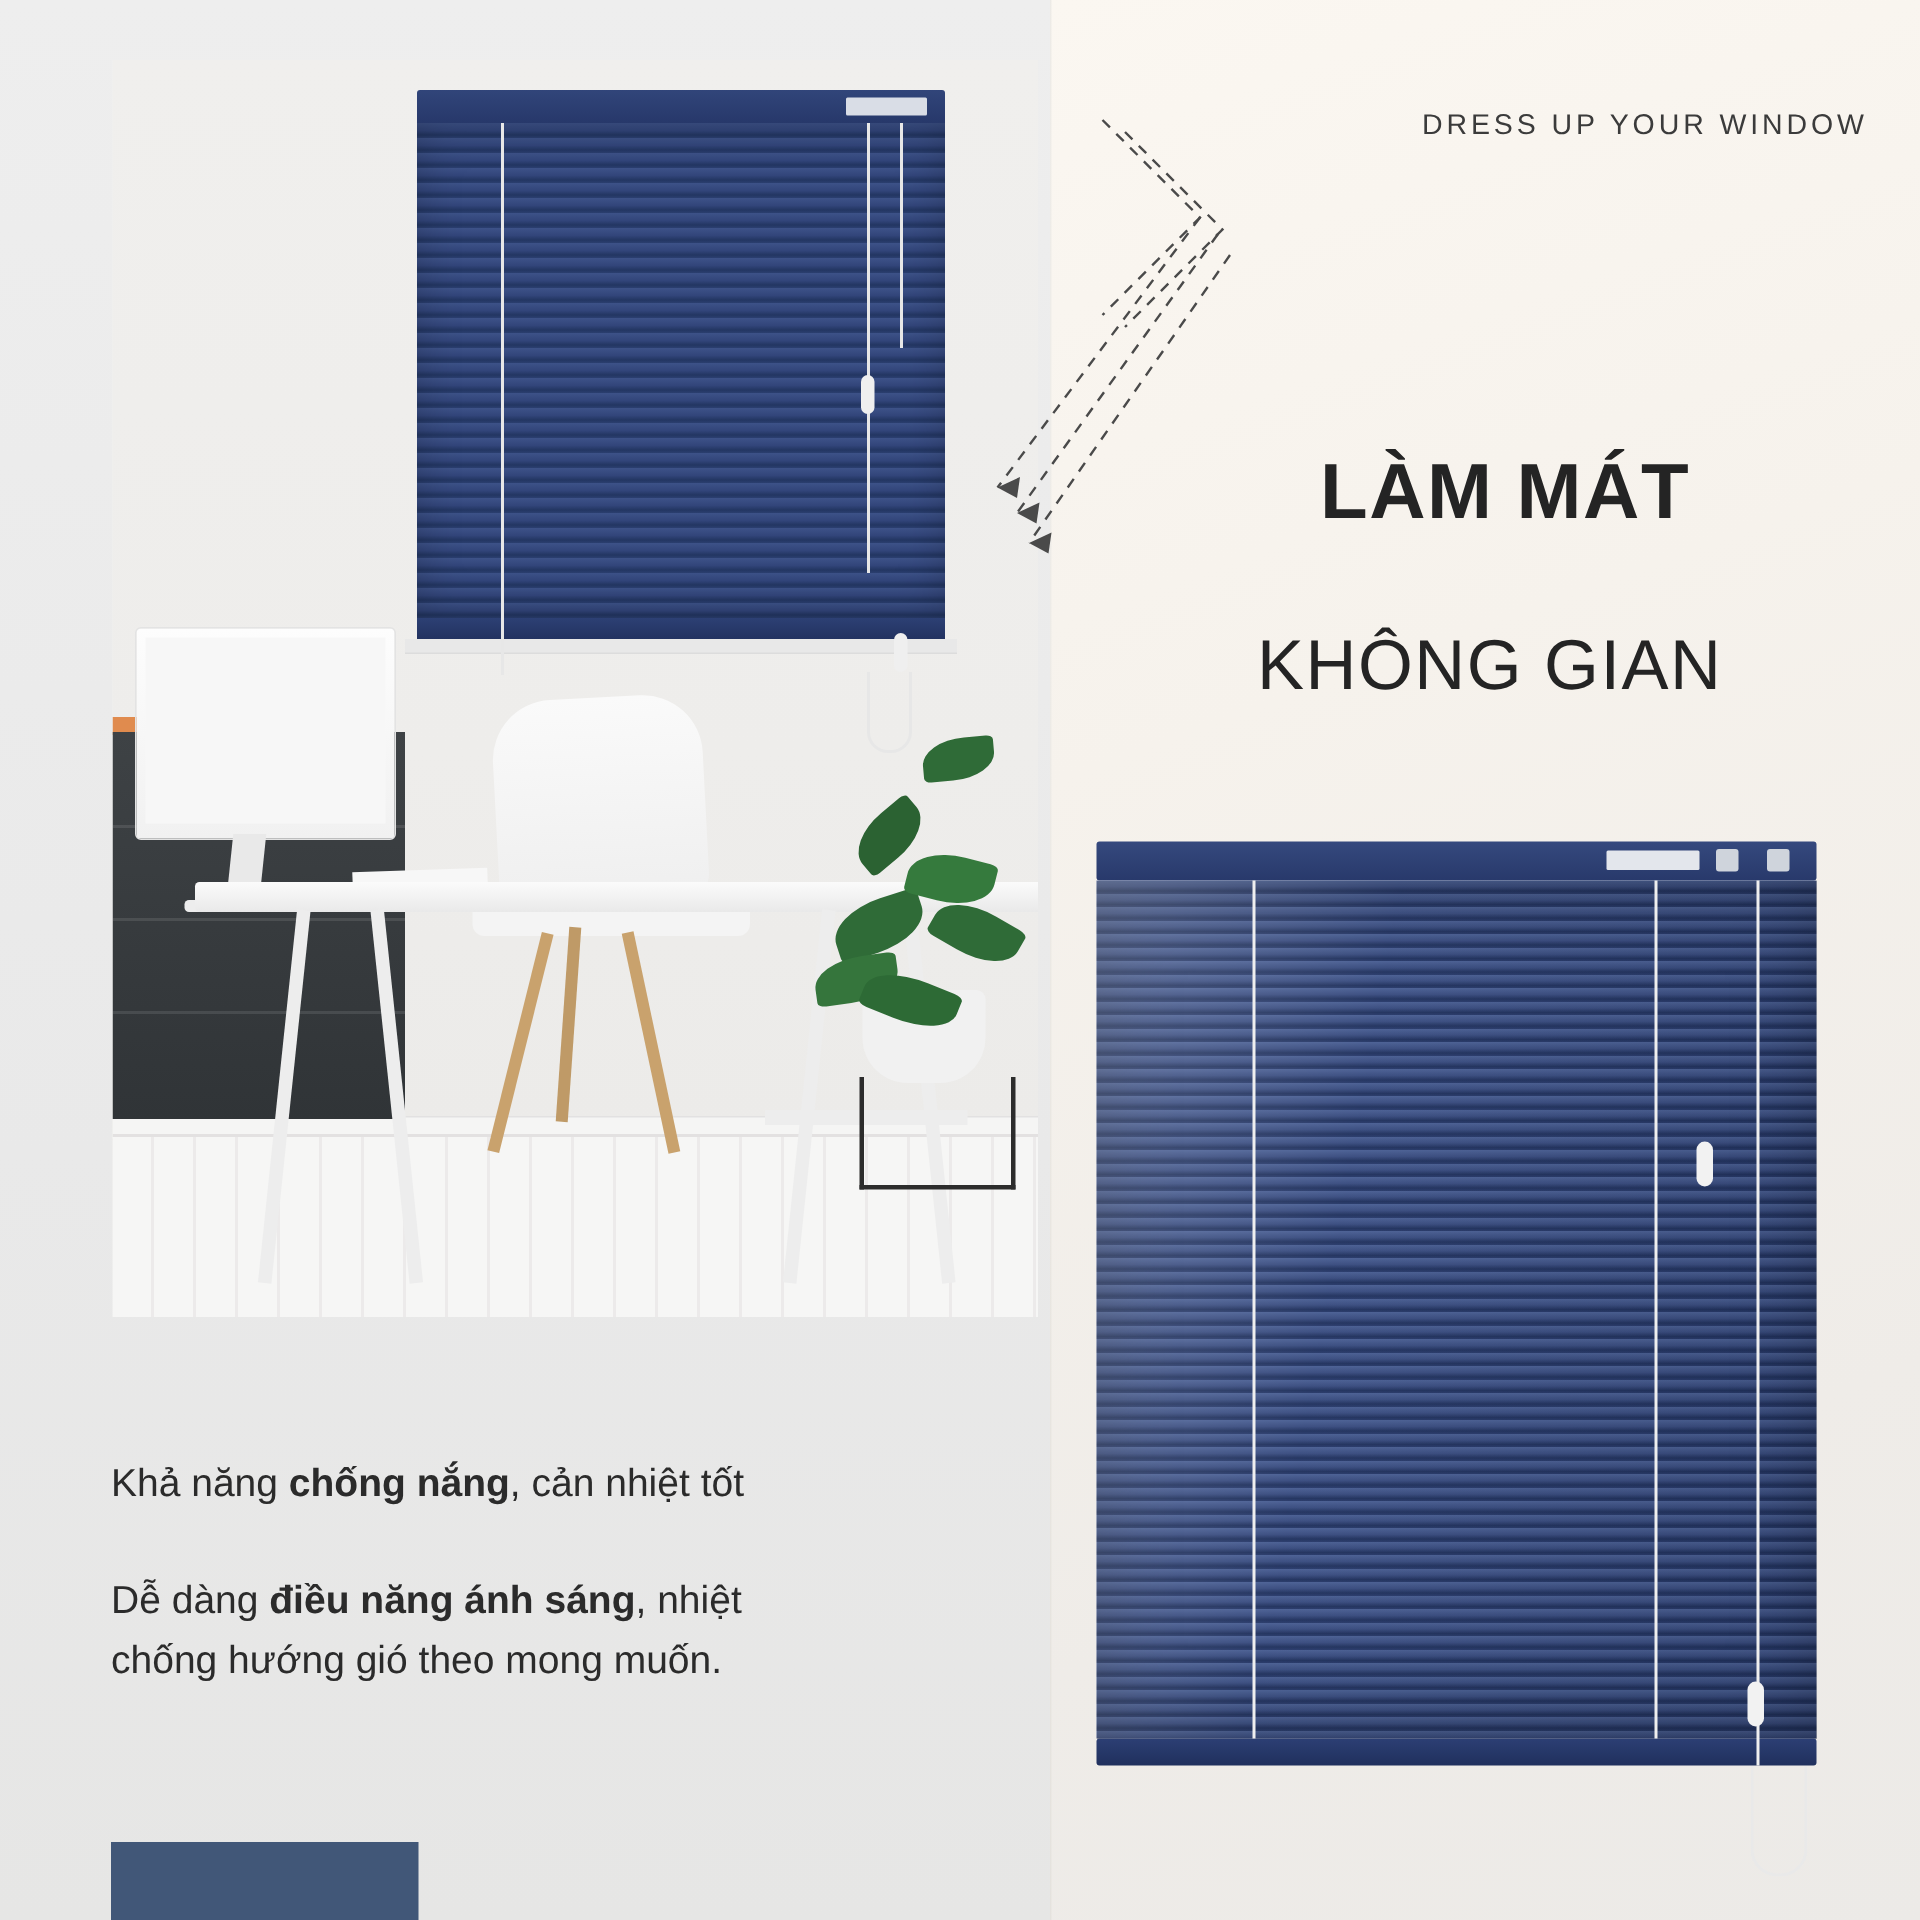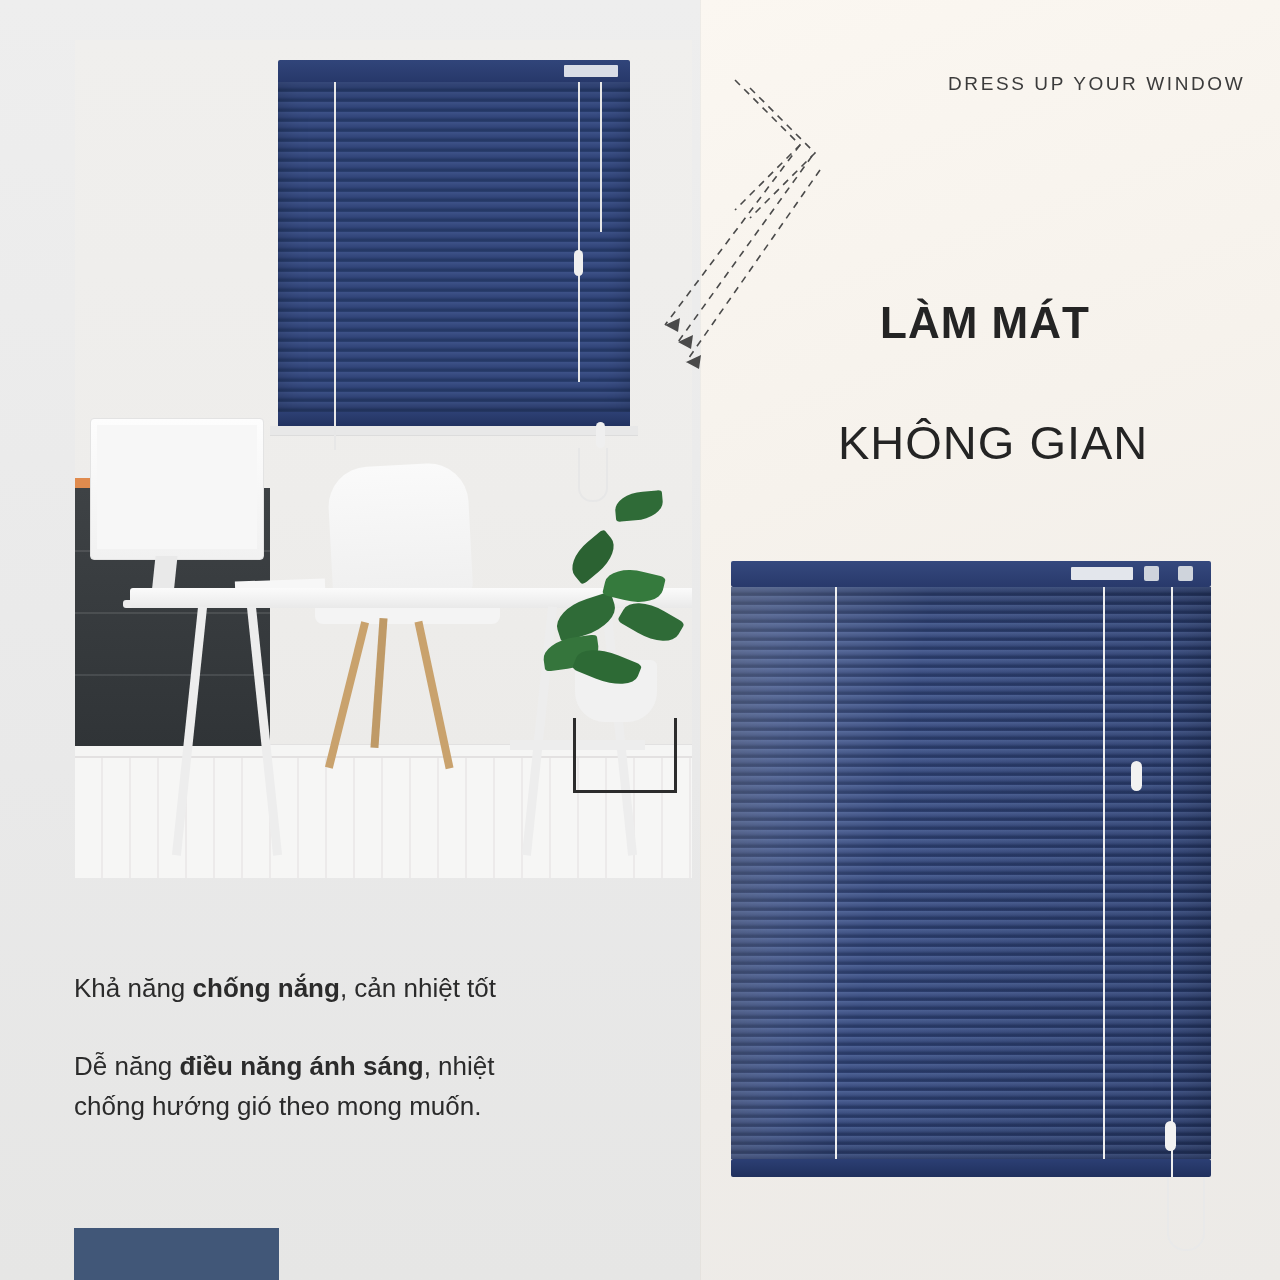--- a/index.html
+++ b/index.html
@@ -244,21 +244,21 @@
     left: 900px; top: 73px;
     font-size: 19px;
     letter-spacing: 2.6px;
     color: #3b3b3b;
     font-weight: 500;
     margin-left: 48px;
   }
   .headline-1 {
     position: absolute;
     left: 880px; top: 298px;
-    font-size: 44px;
+    font-size: 52px;
     font-weight: bold;
     letter-spacing: 1px;
     color: #242424;
   }
   .headline-2 {
     position: absolute;
     left: 838px; top: 370px;
     font-size: 47px;
     font-weight: 400;
     letter-spacing: 1px;
@@ -443,18 +443,18 @@
     <div class="bb-cord" style="left:440px; top:26px; height:590px;"></div>
     <div class="bb-tip" style="left:400px; top:200px;"></div>
     <div class="bb-tip" style="left:434px; top:560px;"></div>
     <div class="bb-loop"></div>
   </div>
 
   <div class="body-text text-1">
     <span>Khả năng </span><b>chống nắng</b><span>, cản nhiệt tốt</span>
   </div>
   <div class="body-text text-2">
-    <span>Dễ năng </span><b>điều năng ánh sáng</b><span>, nhiệt</span><br>
+    <span>Dễ dàng </span><b>điều năng ánh sáng</b><span>, nhiệt</span><br>
     <span>chống hướng gió theo mong muốn.</span>
   </div>
 
   <div class="bottom-bar"></div>
 </div>
 
 </body></html>

